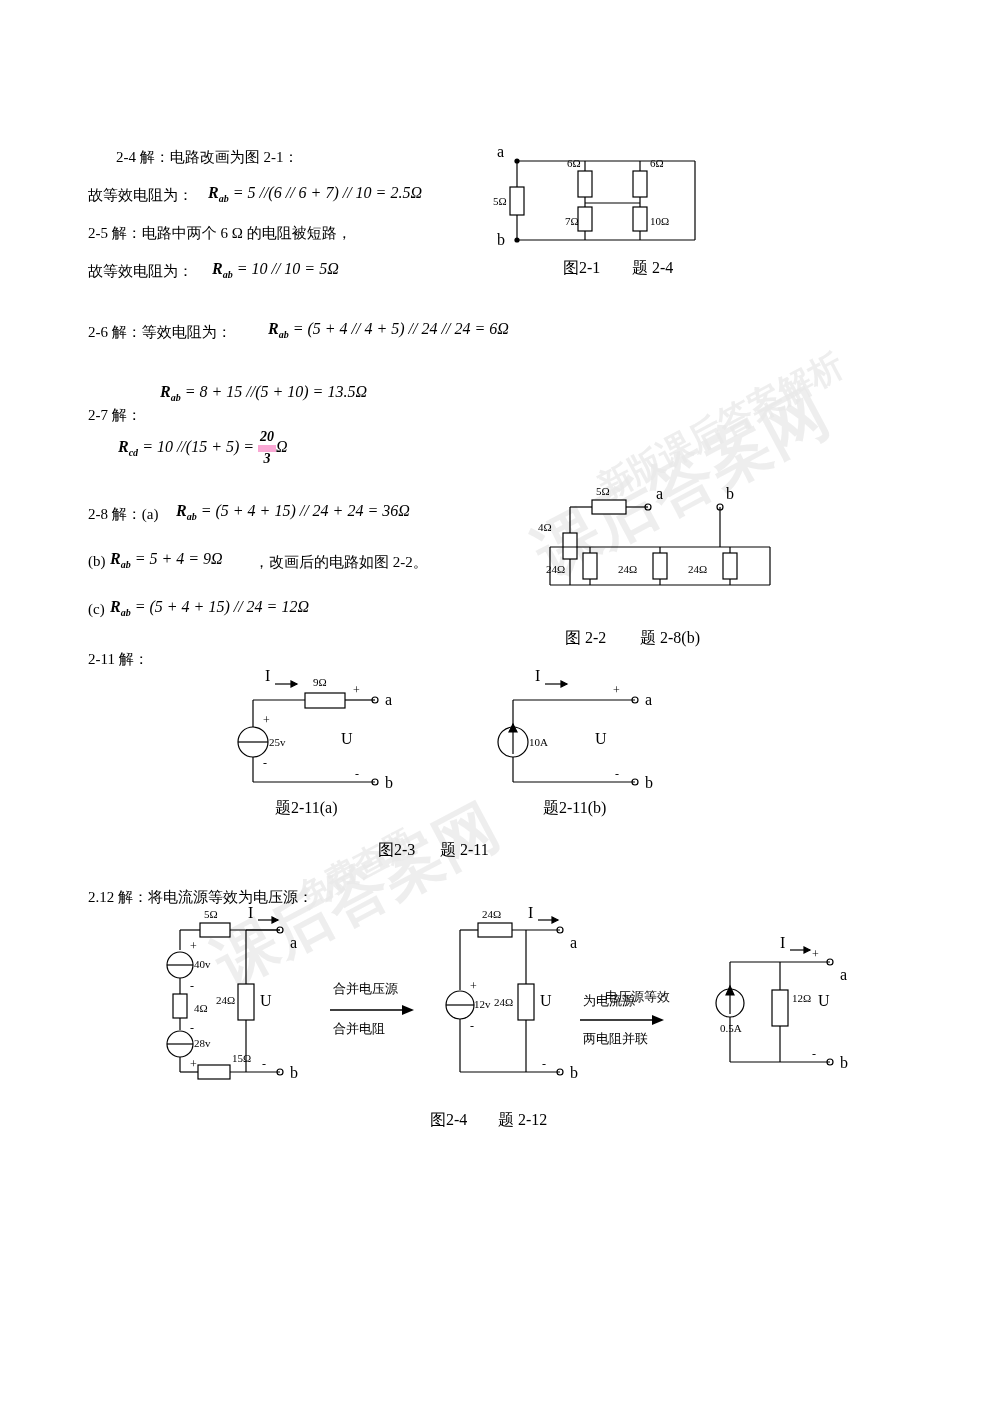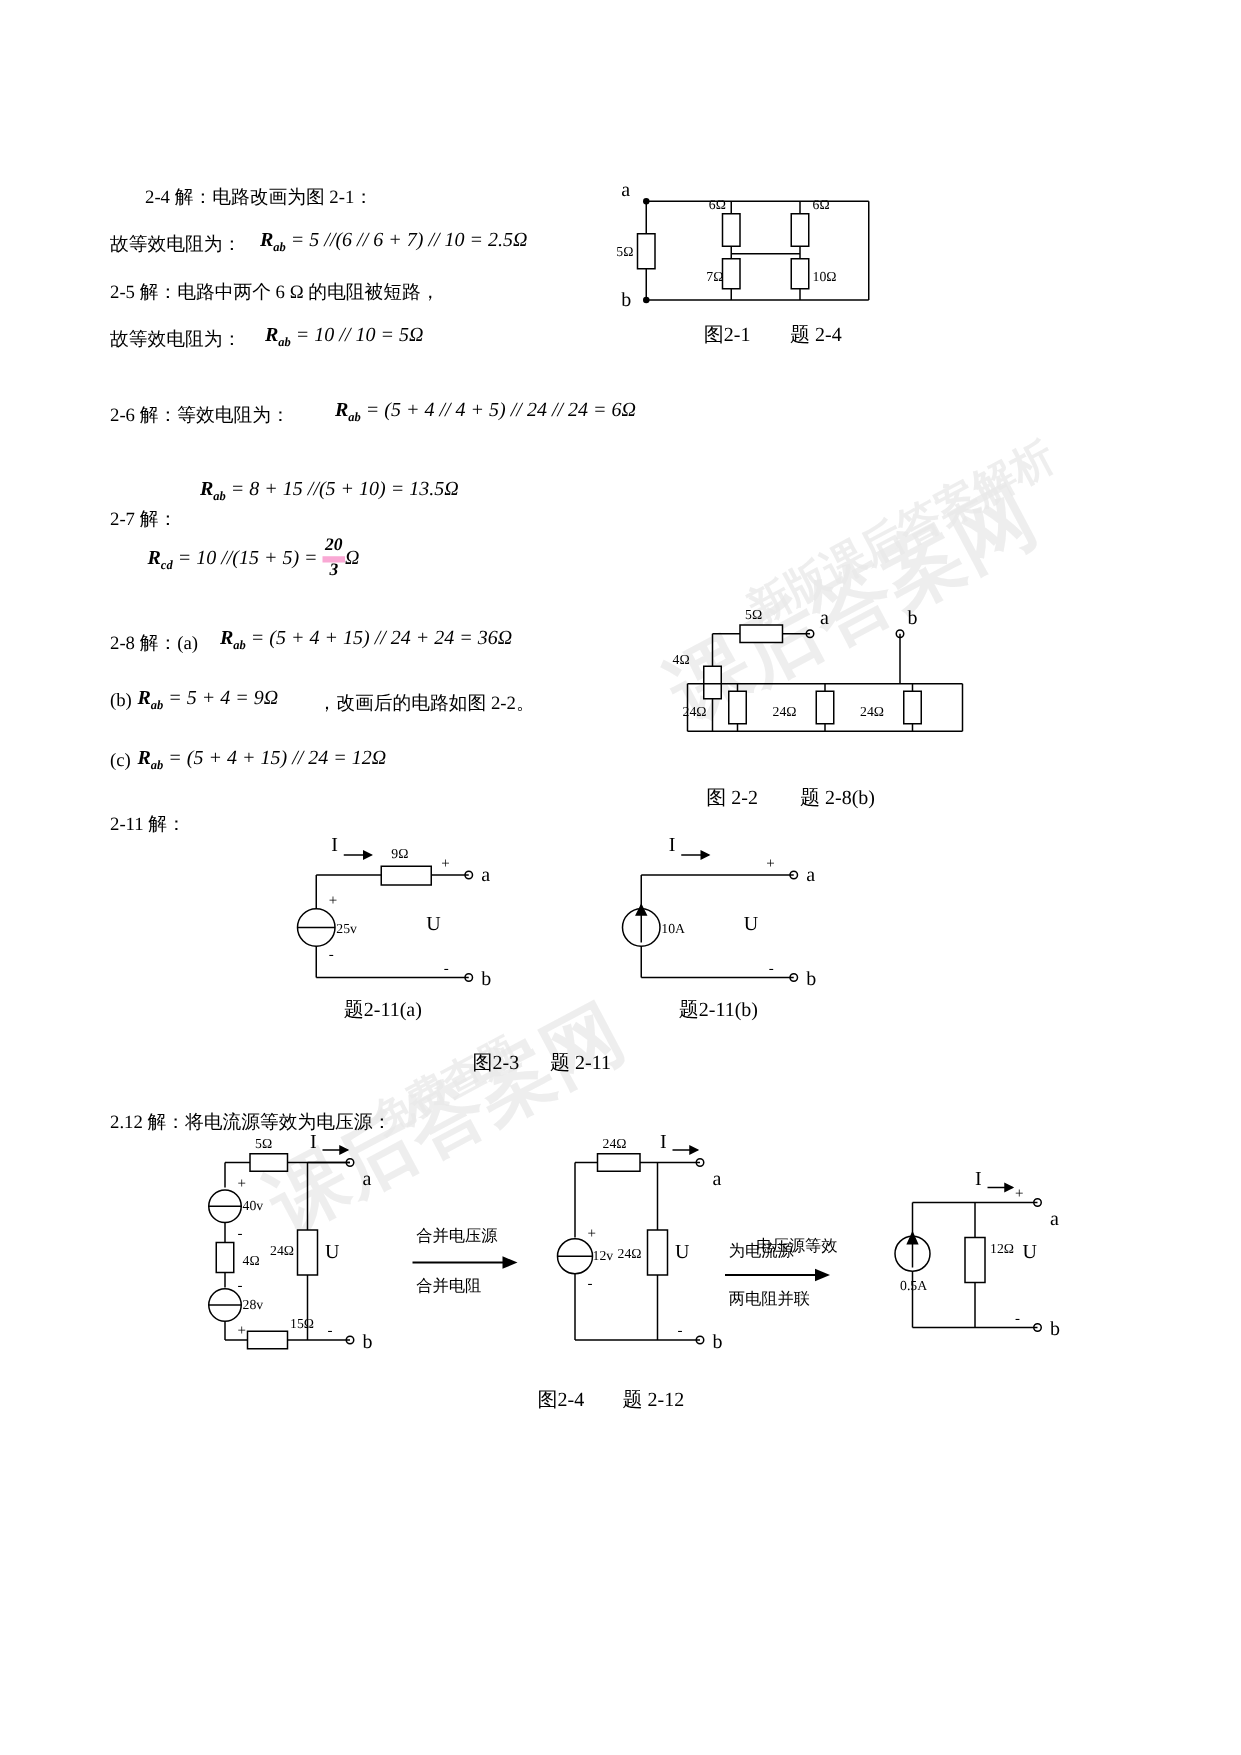--- a/index.html
+++ b/index.html
@@ -12,21 +12,21 @@
   .wm{position:absolute;pointer-events:none;color:#e9e9e9;font-weight:bold;
       font-family:"Liberation Sans",sans-serif;white-space:nowrap;
       transform-origin:left top;}
   .title{position:absolute;left:0;top:100px;width:993px;text-align:center;
          font-size:22px;font-family:"Liberation Serif",serif;}
   .ln{position:absolute;font-size:15px;white-space:nowrap;}
   .math{font-family:"Liberation Serif",serif;font-size:16px;font-style:italic;}
   .mb{font-weight:bold;}
   sub{font-size:10px;}
   .frac{display:inline-block;vertical-align:middle;text-align:center;font-size:14px;line-height:1.05;}
-  .frac .num{display:block;border-bottom:5px solid #f9a8d4;padding:0 2px;}
+  .frac .num{display:block;border-bottom:7px solid #f9a8d4;padding:0 2px;}
   .frac .den{display:block;padding:0 2px;}
   .cap{position:absolute;font-size:16px;white-space:nowrap;}
   svg{position:absolute;overflow:visible;}
   .lbl{font-family:"Liberation Serif",serif;font-size:12px;}
   .lbl-s{font-family:"Liberation Serif",serif;font-size:11px;}
   .lbl-b{font-family:"Liberation Serif",serif;font-size:16px;}
 </style>
 </head>
 <body>
 

